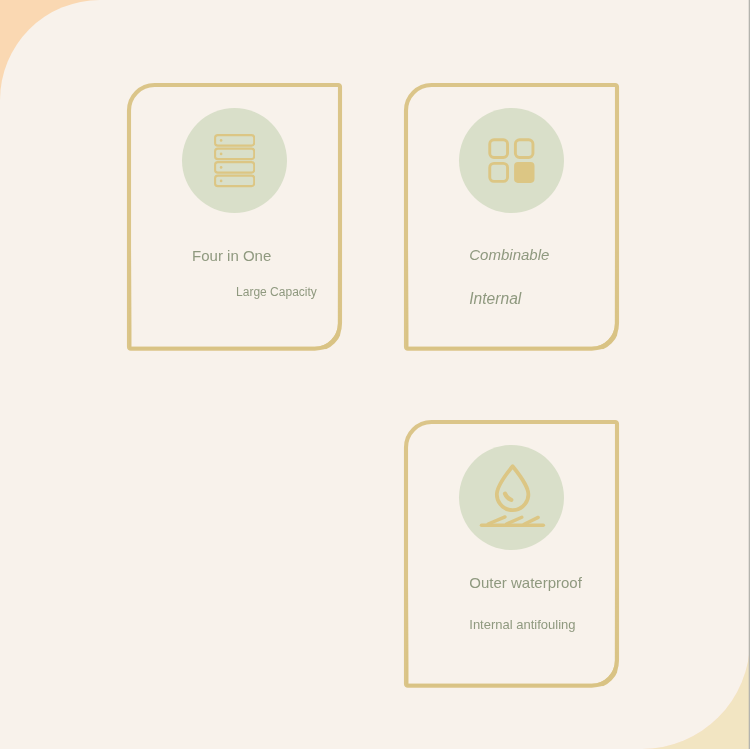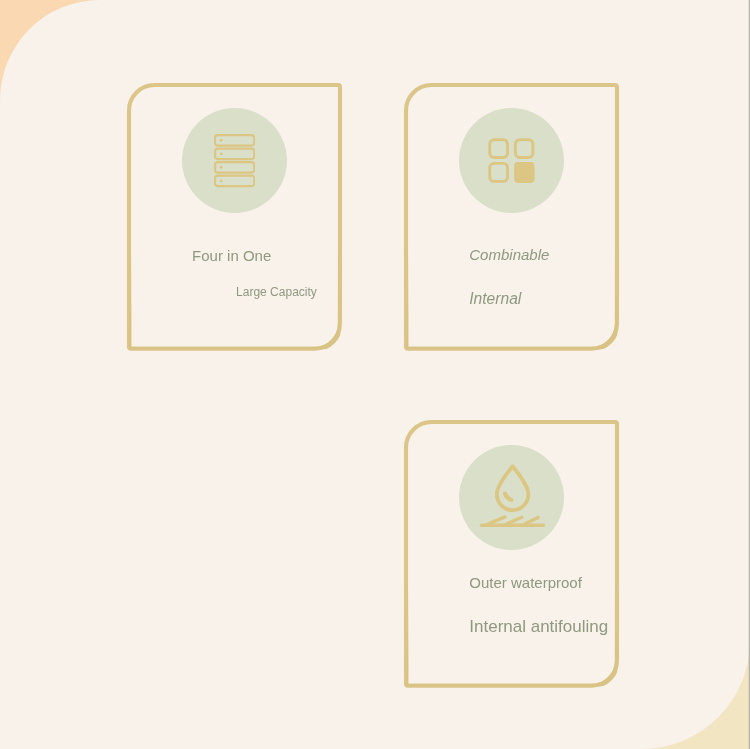--- a/index.html
+++ b/index.html
@@ -16,21 +16,21 @@
             display:flex;align-items:center;justify-content:center;}
   .tl{position:absolute;left:65px;color:#8F997F;white-space:nowrap;line-height:1;}
   
   .c1 .l1{top:164.40px;font-size:15px;}
   .c1 .l2{top:202.80px;font-size:12px;margin-left:44px;}
   .c2 .l1{top:164.20px;font-size:15px;}
   .c2 .l2{top:208.20px;font-size:15.6px;}
   .c3 .l1{top:156.90px;font-size:15.3px;}
   .c3 .l2{top:207.30px;font-size:15px;}
   .c4 .l1{top:155.00px;font-size:15px;}
-  .c4 .l2{top:198.00px;font-size:17px;}
+  .c4 .l2{top:198.00px;font-size:13px;}
   .ic{width:41.3px;height:53.3px;position:relative;top:0.7px;}
   .ic2{width:46.7px;height:45.1px;position:relative;top:0.5px;}
   .ic3{width:55px;height:60px;position:relative;top:0px;}
   .ic4{width:70px;height:68px;position:relative;top:-0.8px;left:1.5px;}
 </style>
 </head>
 <body>
 
 <div id="stage">
   <svg class="bgsvg" viewBox="0 0 750 749">

